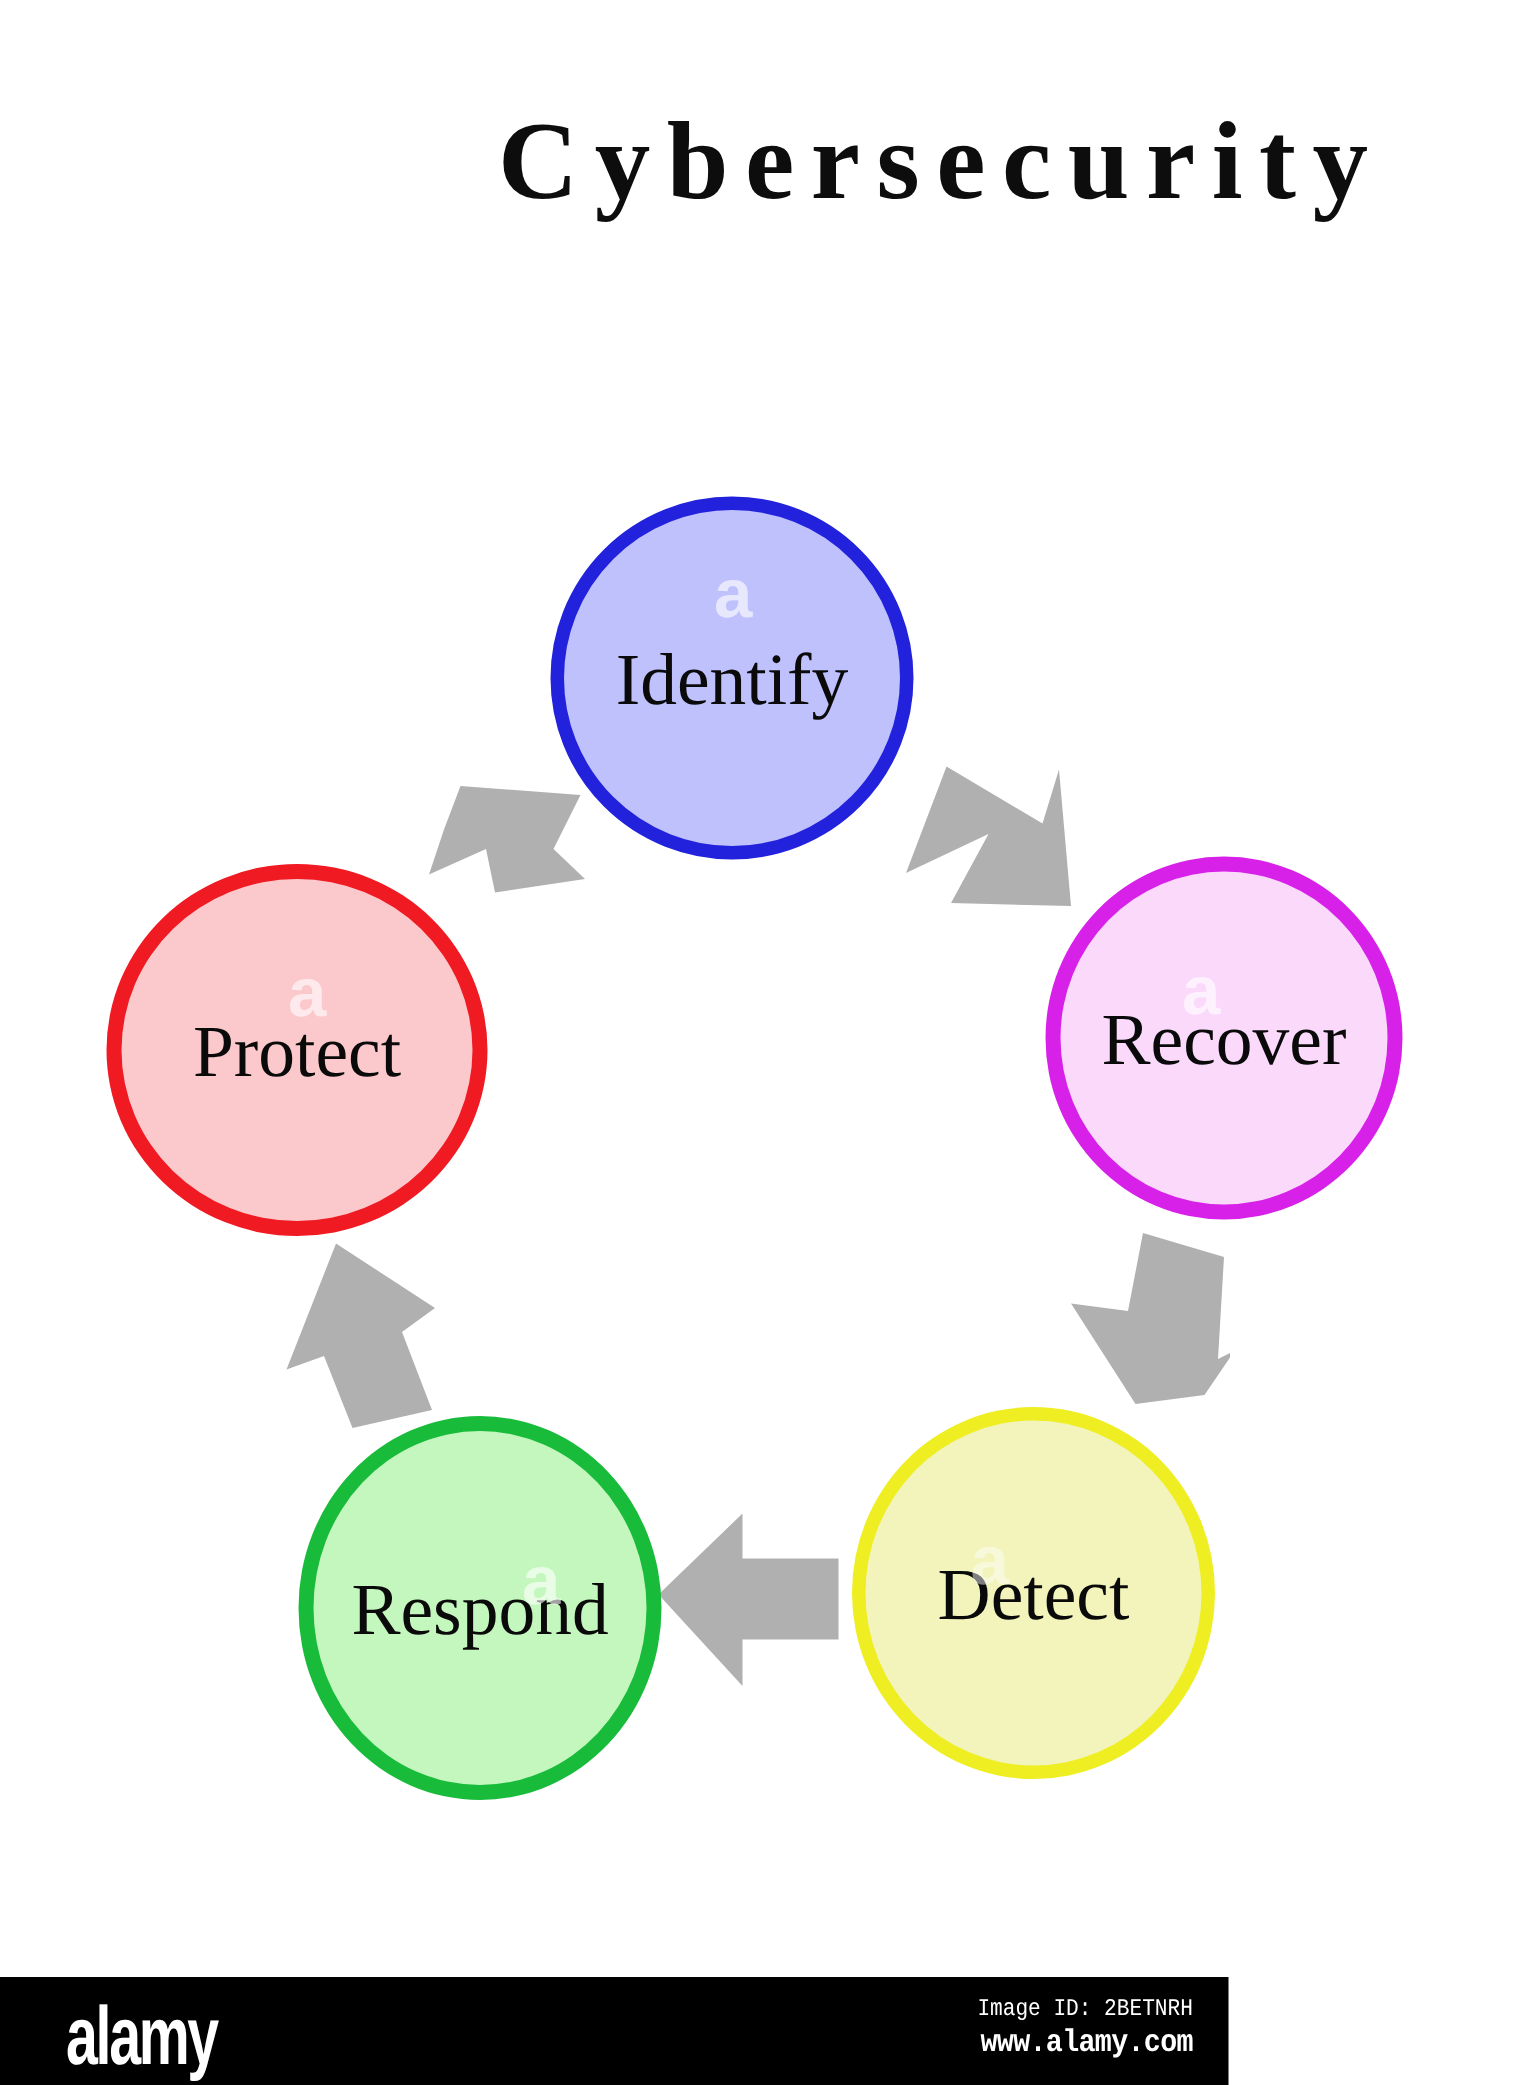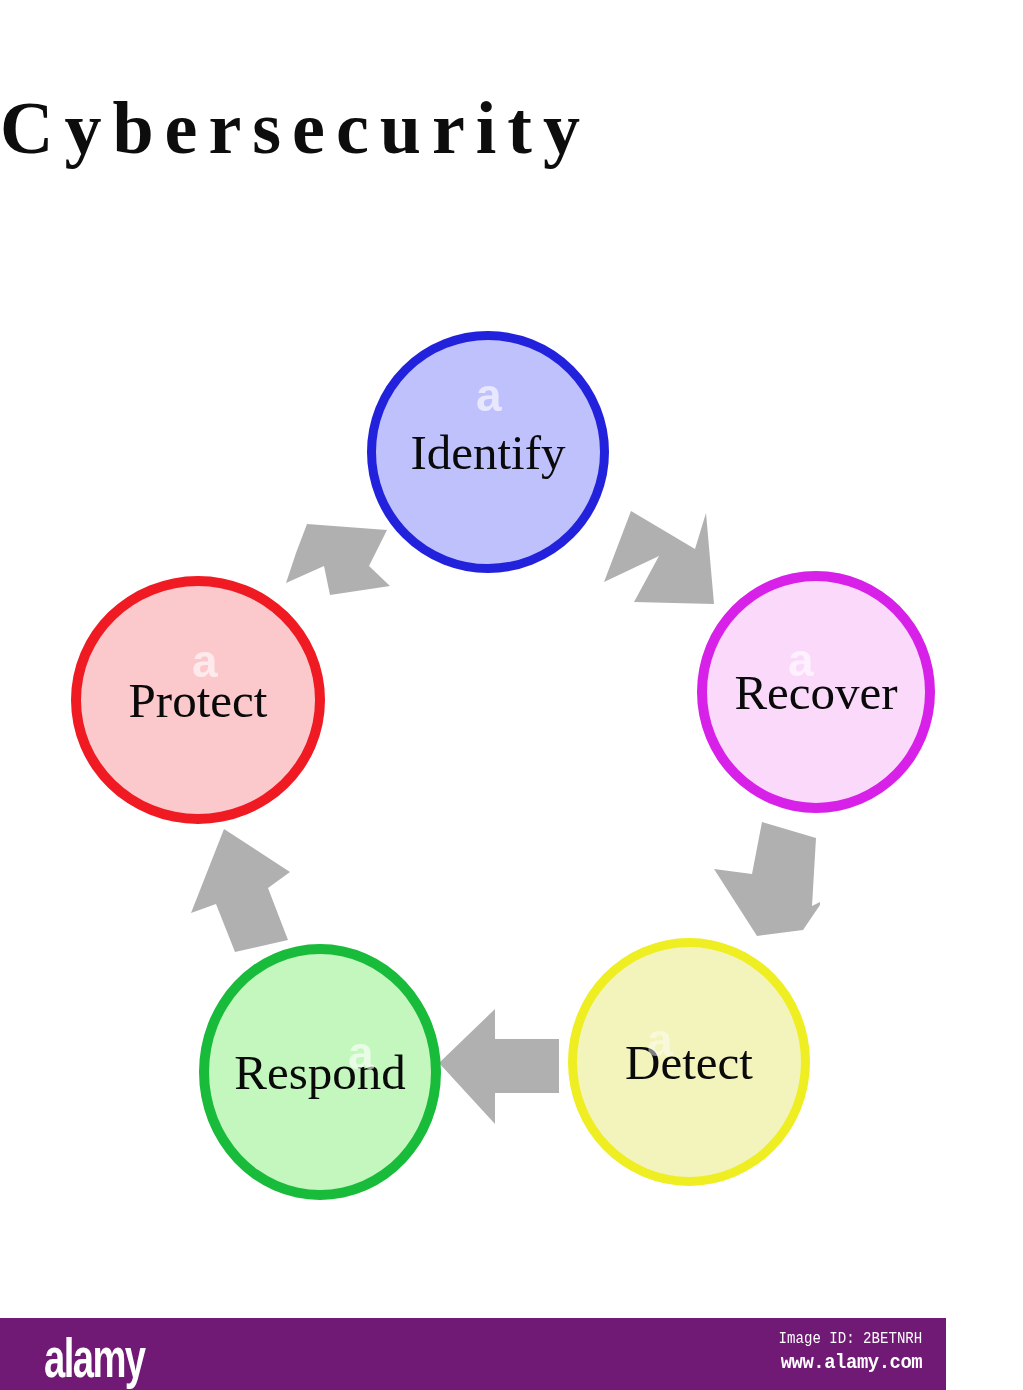--- a/index.html
+++ b/index.html
@@ -12,23 +12,23 @@
     height: 1390px;
     position: relative;
     overflow: hidden;
     font-family: "Liberation Serif", "DejaVu Serif", serif;
   }
 
   
   #title-block {
     position: absolute;
     left: 0;
-    top: 86px;
+    top: 66px;
     width: 923px;
-    text-align: left;
+    text-align: right;
   }
   .title-line {
     display: block;
     font-family: "Liberation Serif", "DejaVu Serif", serif;
     font-weight: bold;
     font-size: 74px;
     line-height: 84px;
     letter-spacing: 11px;
     color: #0d0d0d;
     white-space: pre;
@@ -90,23 +90,23 @@
     color: rgba(255,255,255,0.62);
     pointer-events: none;
     z-index: 6;
   }
 
   
   #footer-bar {
     position: absolute;
     left: 0;
     top: 1318px;
-    width: 946px;
+    width: 819px;
     height: 72px;
-    background: #701a75;
+    background: #000000;
     z-index: 20;
   }
   #alamy-logo {
     position: absolute;
     left: 44px;
     top: 9px;
     font-family: "Liberation Sans", sans-serif;
     font-weight: bold;
     font-size: 49px;
     letter-spacing: -2px;

